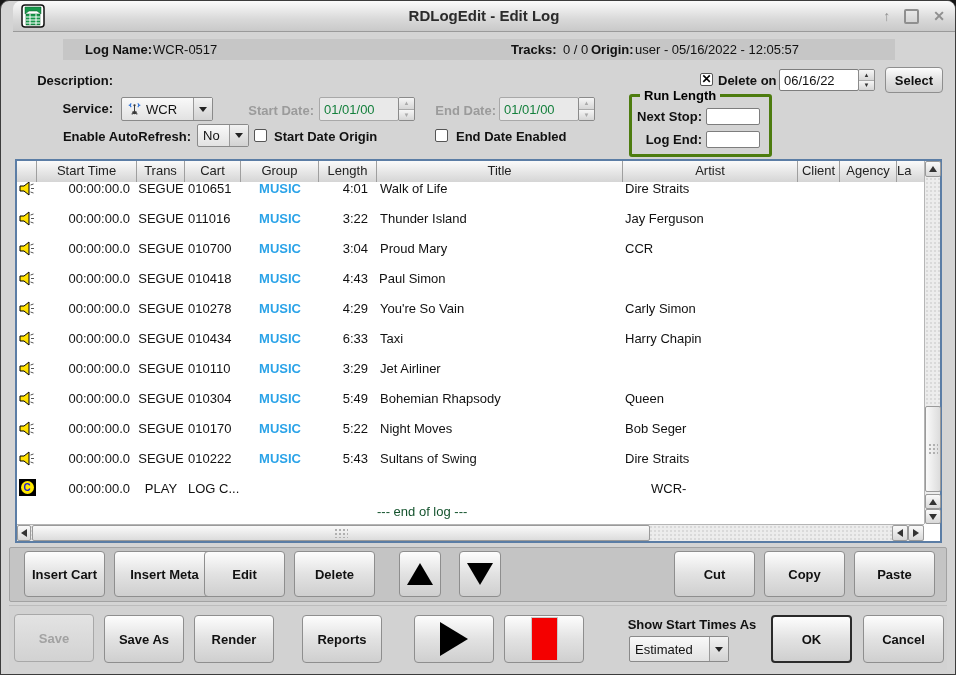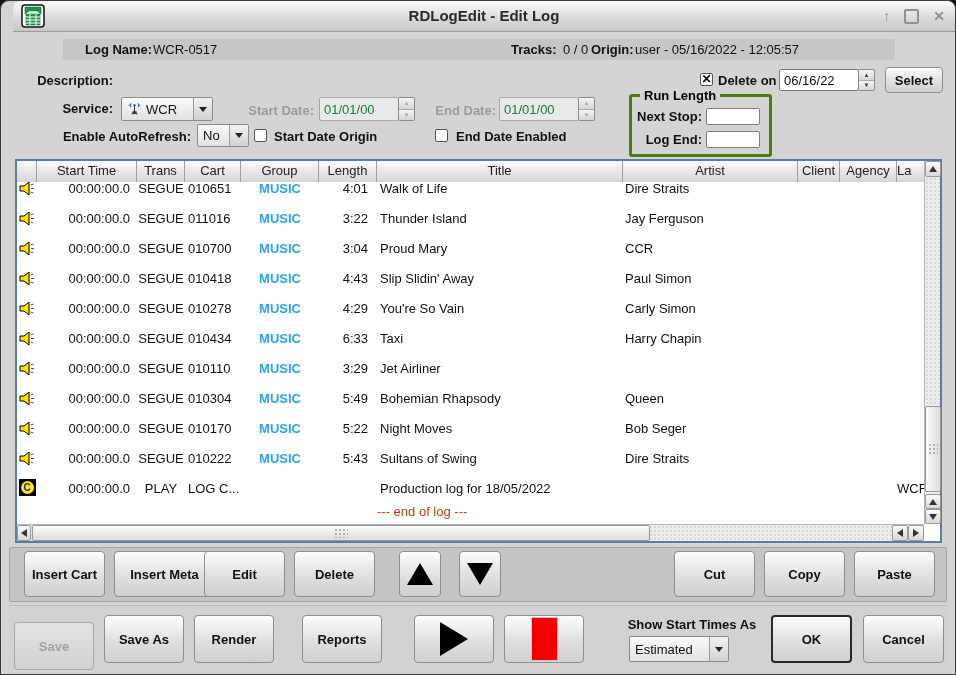--- a/index.html
+++ b/index.html
@@ -46,21 +46,21 @@
   .c-start{width:100px;text-align:right;padding-right:7px;}
   .c-trans{width:48px;text-align:center;}
   .c-cart{width:56px;padding-left:3px;}
   .c-group{width:78px;text-align:center;font-weight:bold;color:#2aa3e8;}
   .c-len{width:58px;text-align:right;padding-right:9px;}
   .c-title{width:246px;padding-left:3px;}
   .c-artist{width:175px;padding-left:2px;}
   .c-client{width:42px;}
   .c-agency{width:57px;}
   .c-label{flex:1;}
-  .endrow{display:flex;height:30px;align-items:center;font-size:13px;color:#c2410c;}
+  .endrow{display:flex;height:30px;align-items:center;font-size:13px;color:#14532d;}
   .endrow .sp{width:360px;}
   .ic-chain{width:17px;height:17px;background:#000;display:flex;align-items:center;justify-content:center;}
   .ic-chain i{width:13px;height:13px;background:#ffe900;border-radius:50%;display:flex;align-items:center;justify-content:center;font-style:normal;font-weight:bold;font-size:10px;color:#1b1bd8;font-family:"Liberation Sans",sans-serif;}
   .ic-chain i::before{content:'C';}
   
   .vscroll{position:absolute;right:0;top:0;width:16px;height:363px;background:#ececec;background-image:radial-gradient(#d9d9d9 1px,transparent 1px);background-size:4px 4px;border-left:1px solid #b5b5b5;box-sizing:border-box;}
   .sbtn{position:absolute;width:16px;height:16px;background:linear-gradient(#fafafa,#d8d8d8);border:1px solid #9a9a9a;border-radius:2px;box-sizing:border-box;display:flex;align-items:center;justify-content:center;}
   .arr-up::after{content:'';border-left:4px solid transparent;border-right:4px solid transparent;border-bottom:6px solid #333;}
   .arr-dn::after{content:'';border-left:4px solid transparent;border-right:4px solid transparent;border-top:6px solid #333;}
   .arr-lf::after{content:'';border-top:4px solid transparent;border-bottom:4px solid transparent;border-right:6px solid #333;}
@@ -251,21 +251,20 @@
           <polygon points="1,5 5,5 10,1 10,14 5,10 1,10" fill="#ffe000" stroke="#000" stroke-width="1"></polygon>
           <path d="M11.5 4 l3 -1 M12 7.5 h3 M11.5 11 l3 1" stroke="#555" stroke-width="1" fill="none"></path>
         </svg>
 
       </div>
       <div class="cell c-start">00:00:00.0</div>
       <div class="cell c-trans">SEGUE</div>
       <div class="cell c-cart">010418</div>
       <div class="cell c-group">MUSIC</div>
       <div class="cell c-len">4:43</div>
-      <div class="cell c-title">Slip Slidin' Away</div>
       <div class="cell c-artist">Paul Simon</div>
       <div class="cell c-client"></div>
       <div class="cell c-agency"></div>
       <div class="cell c-label"></div>
     </div>
 
     <div class="trow">
       <div class="cell c-icon">
         <svg class="ic-speaker" width="16" height="15" viewBox="0 0 16 15">
           <polygon points="1,5 5,5 10,1 10,14 5,10 1,10" fill="#ffe000" stroke="#000" stroke-width="1"></polygon>
@@ -389,21 +388,20 @@
 
         <span class="ic-chain">
               <i></i>
             </span>
       </div>
       <div class="cell c-start">00:00:00.0</div>
       <div class="cell c-trans">PLAY</div>
       <div class="cell c-cart">LOG C...</div>
       <div class="cell c-group"></div>
       <div class="cell c-len"></div>
-      <div class="cell c-title">Production log for 18/05/2022</div>
       <div class="cell c-artist"></div>
       <div class="cell c-client"></div>
       <div class="cell c-agency"></div>
       <div class="cell c-label">WCR-</div>
     </div>
   <div class="endrow">
           <span class="sp"></span>
           <span>--- end of log ---</span>
         </div>
       </div>
@@ -431,21 +429,21 @@
       </button>
     <button class="btn" style="left:449px;top:3px;width:42px;height:46px">
         <span class="tri-dn"></span>
       </button>
     <button class="btn" style="left:664px;top:3px;width:81px;height:46px">Cut</button>
     <button class="btn" style="left:754px;top:3px;width:81px;height:46px">Copy</button>
     <button class="btn" style="left:844px;top:3px;width:81px;height:46px">Paste</button>
   </div>
 
   <div class="strip bot">
-    <button class="btn disabled" style="left:5px;top:16px;width:80px;height:48px">Save</button>
+    <button class="btn disabled" style="left:5px;top:8px;width:80px;height:48px">Save</button>
     <button class="btn" style="left:95px;top:9px;width:80px;height:48px;white-space:pre-line">Save As</button>
     <button class="btn" style="left:185px;top:9px;width:80px;height:48px">Render</button>
     <button class="btn" style="left:293px;top:9px;width:80px;height:48px">Reports</button>
     <button class="btn" style="left:405px;top:9px;width:80px;height:48px">
         <span class="tri-play"></span>
       </button>
     <button class="btn" style="left:495px;top:9px;width:80px;height:48px">
         <span class="stopsq"></span>
       </button>
     <span class="lbl" style="left:607px;top:11px;width:152px;text-align:center">Show Start Times As</span>

